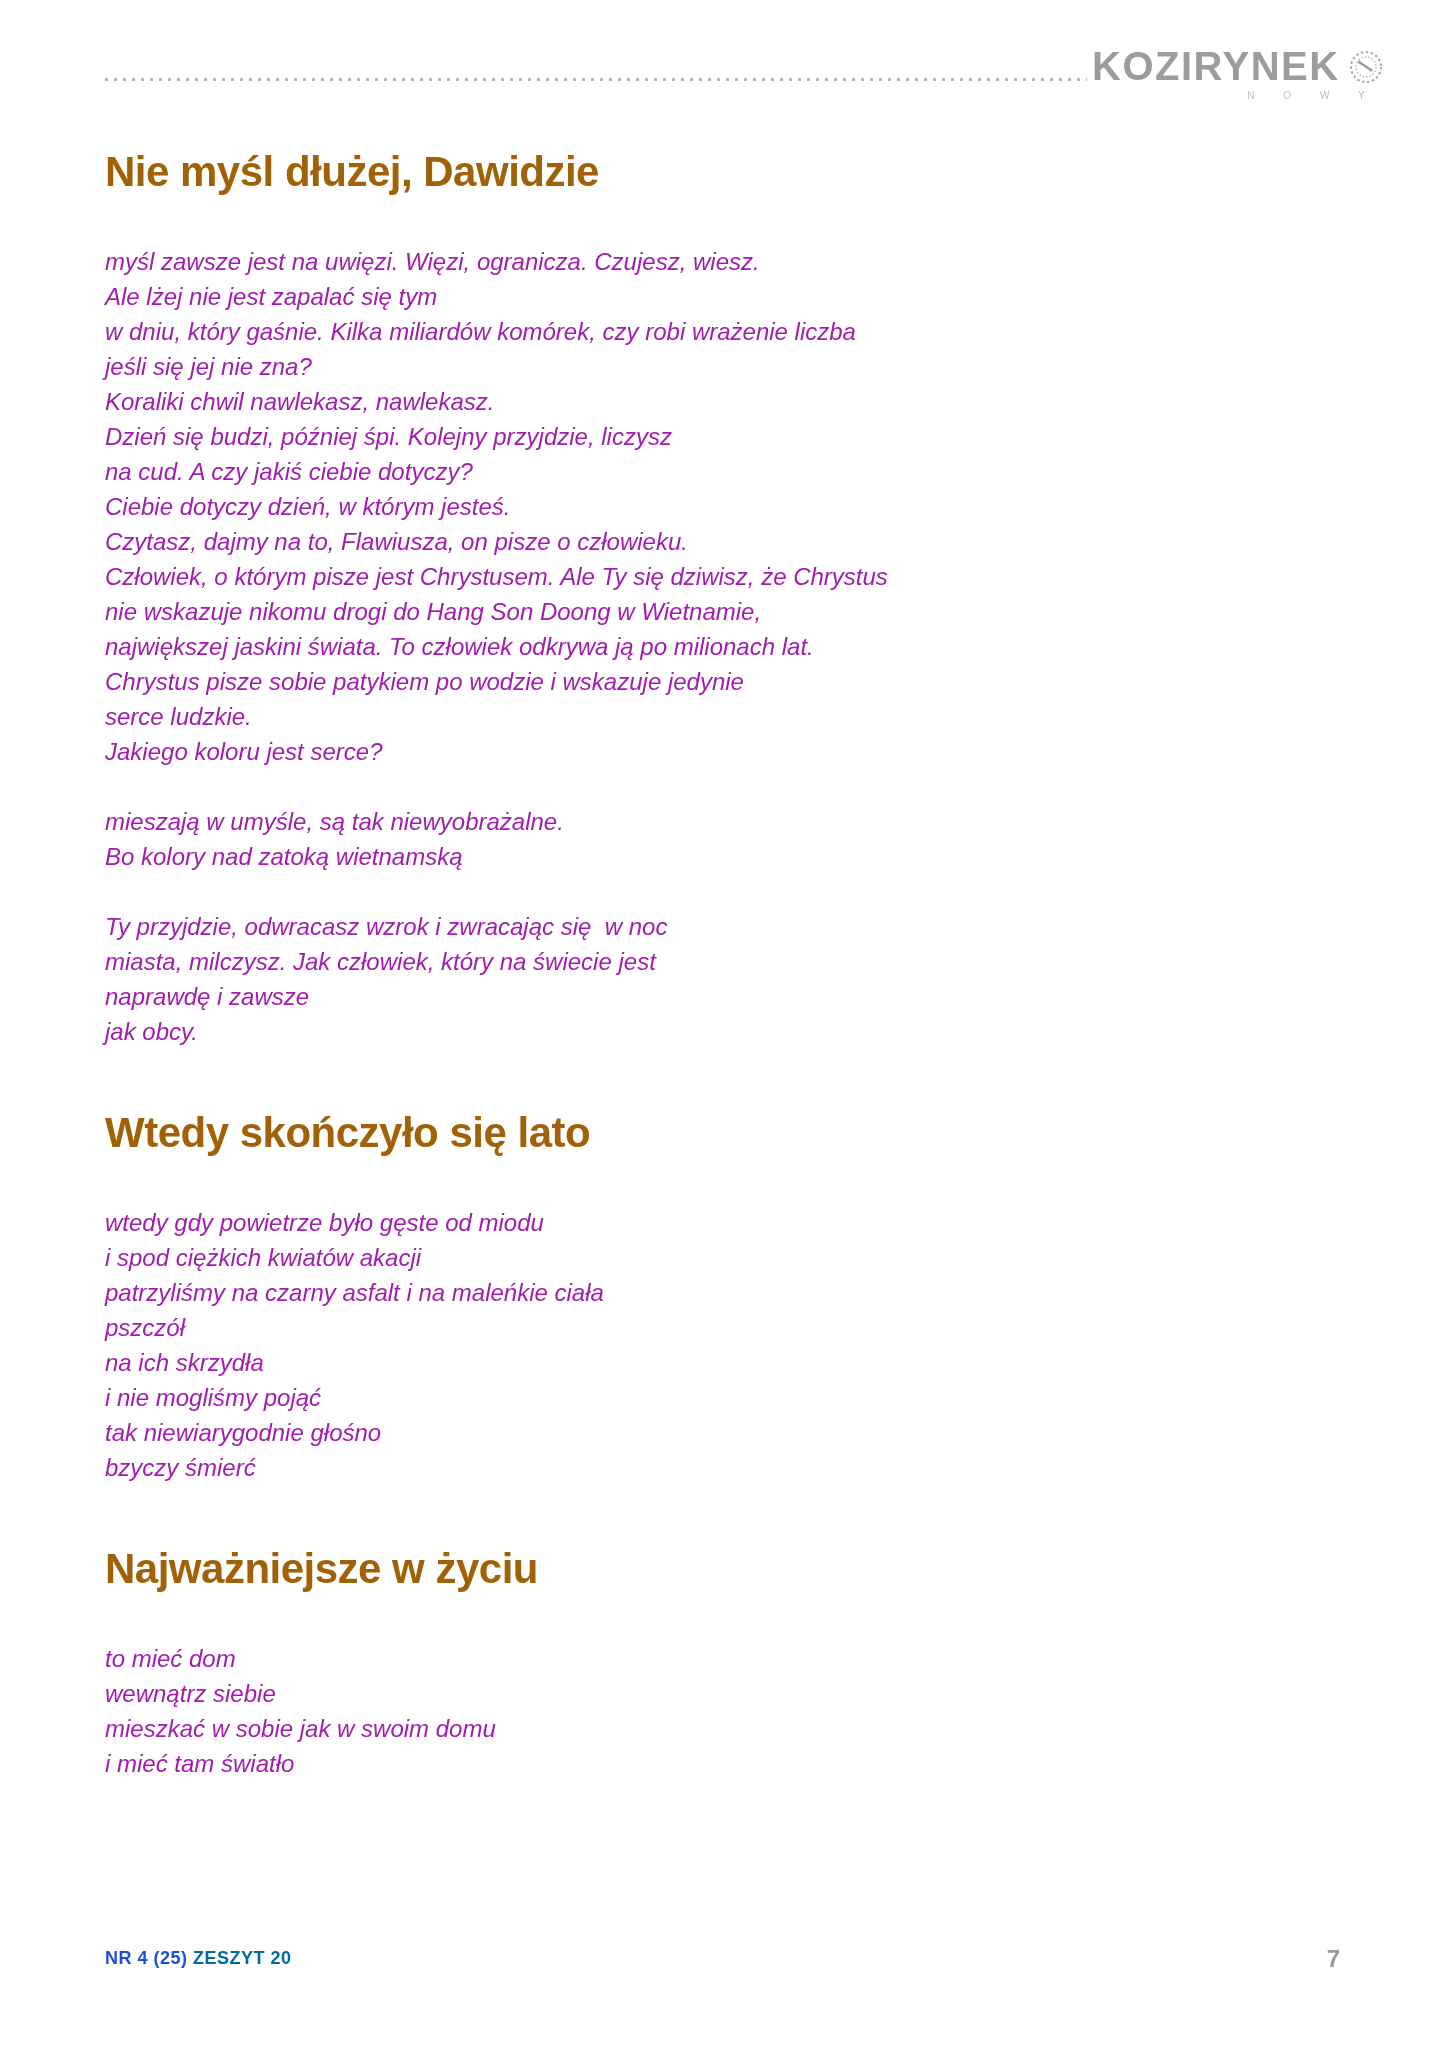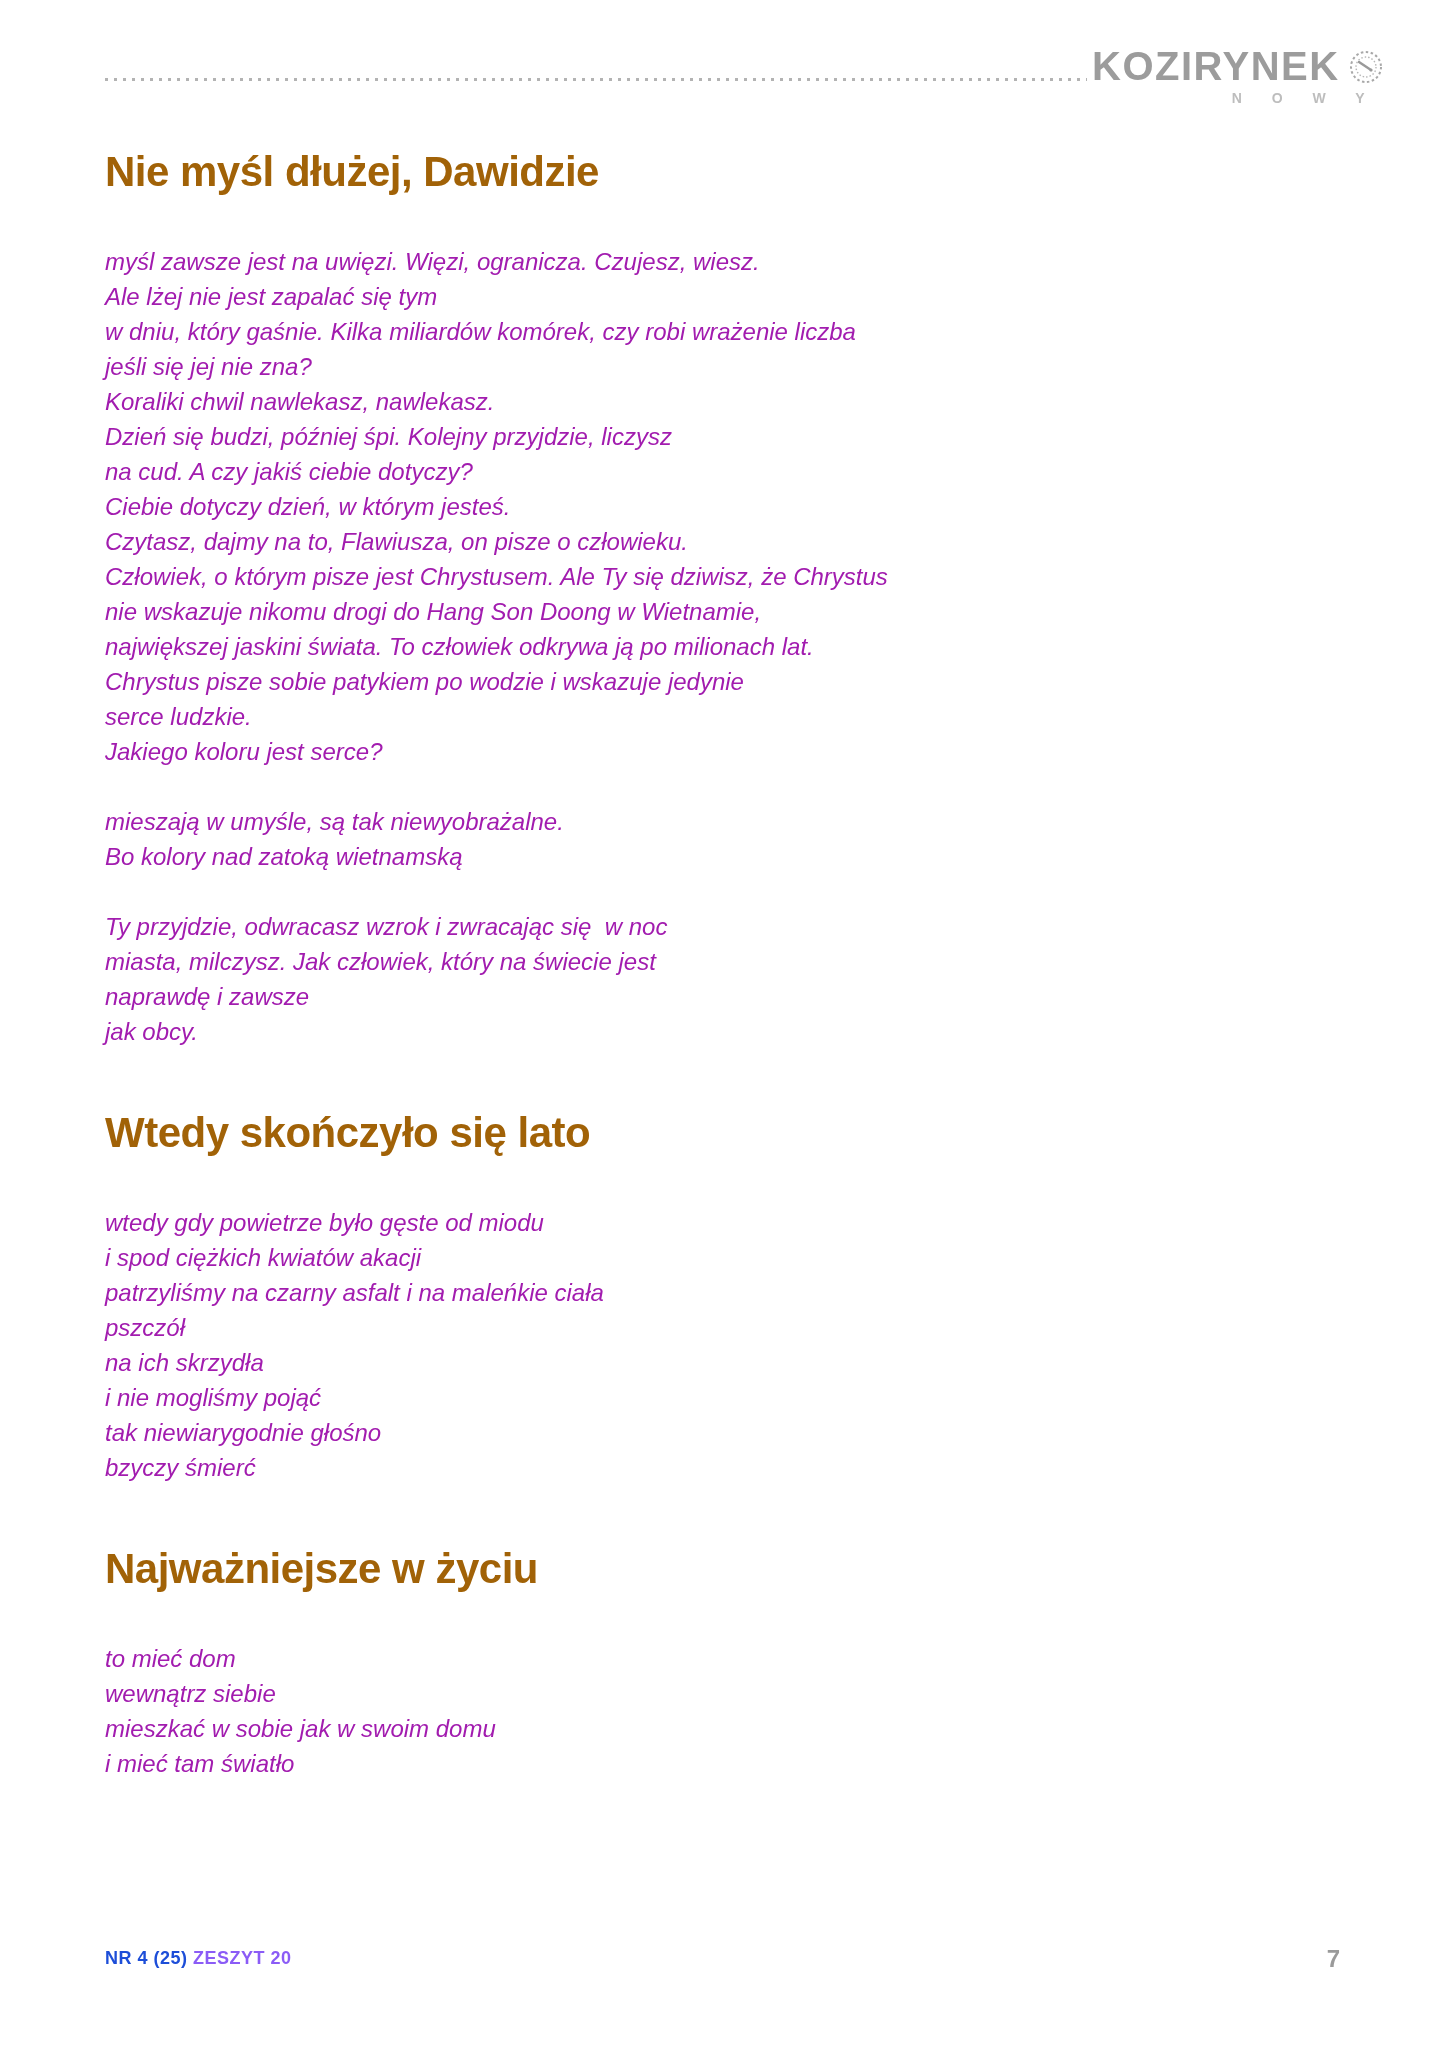--- a/index.html
+++ b/index.html
@@ -16,21 +16,21 @@
     background-image:repeating-linear-gradient(to right, #b3b3b3 0 3px, transparent 3px 9px);
   }
   .logo { position:absolute; left:1092px; top:44px; display:flex; align-items:center; }
   .logo-text {
     font-size:40px; font-weight:bold; color:#9c9c9c; letter-spacing:1.5px;
     font-family:"Liberation Sans", sans-serif;
   }
   .logo-stamp { margin-left:8px; display:block; }
   .logo-sub {
     position:absolute; right:6px; top:46px;
-    font-size:14px; font-weight:bold; color:#bdbdbd; letter-spacing:13px; white-space:pre;
+    font-size:10px; font-weight:normal; color:#bdbdbd; letter-spacing:13px; white-space:pre;
   }
 
   
   .content { position:absolute; left:105px; top:148px; width:1245px; }
   .poem { margin-bottom:60px; }
   .poem-title {
     font-size:42px; line-height:48px; font-weight:bold; color:#a16207;
     letter-spacing:-0.5px; margin:0 0 48px 0;
   }
   .stanza { margin-bottom:35px; }
@@ -38,21 +38,21 @@
     font-size:24px; line-height:35px; color:#a21caf; white-space:pre;font-style:italic;
   }
 
   
   .footer {
     position:absolute; left:105px; right:108px; top:1948px;
     display:flex; justify-content:space-between; align-items:flex-start;
   }
   .footer-issue { font-size:18px; font-weight:bold; letter-spacing:0.5px; white-space:pre; }
   .issue-label { color:#1d4ed8; }
-  .issue-muted { color:#8b5cf6; }
+  .issue-muted { color:#0369a1; }
   .page-number { font-size:24px; font-weight:bold; color:#9a9a9a; line-height:22px; }
 </style>
 </head>
 <body>
 
 <div class="page">
 
   <div class="dotted-rule"></div>
 
   <div class="logo">

